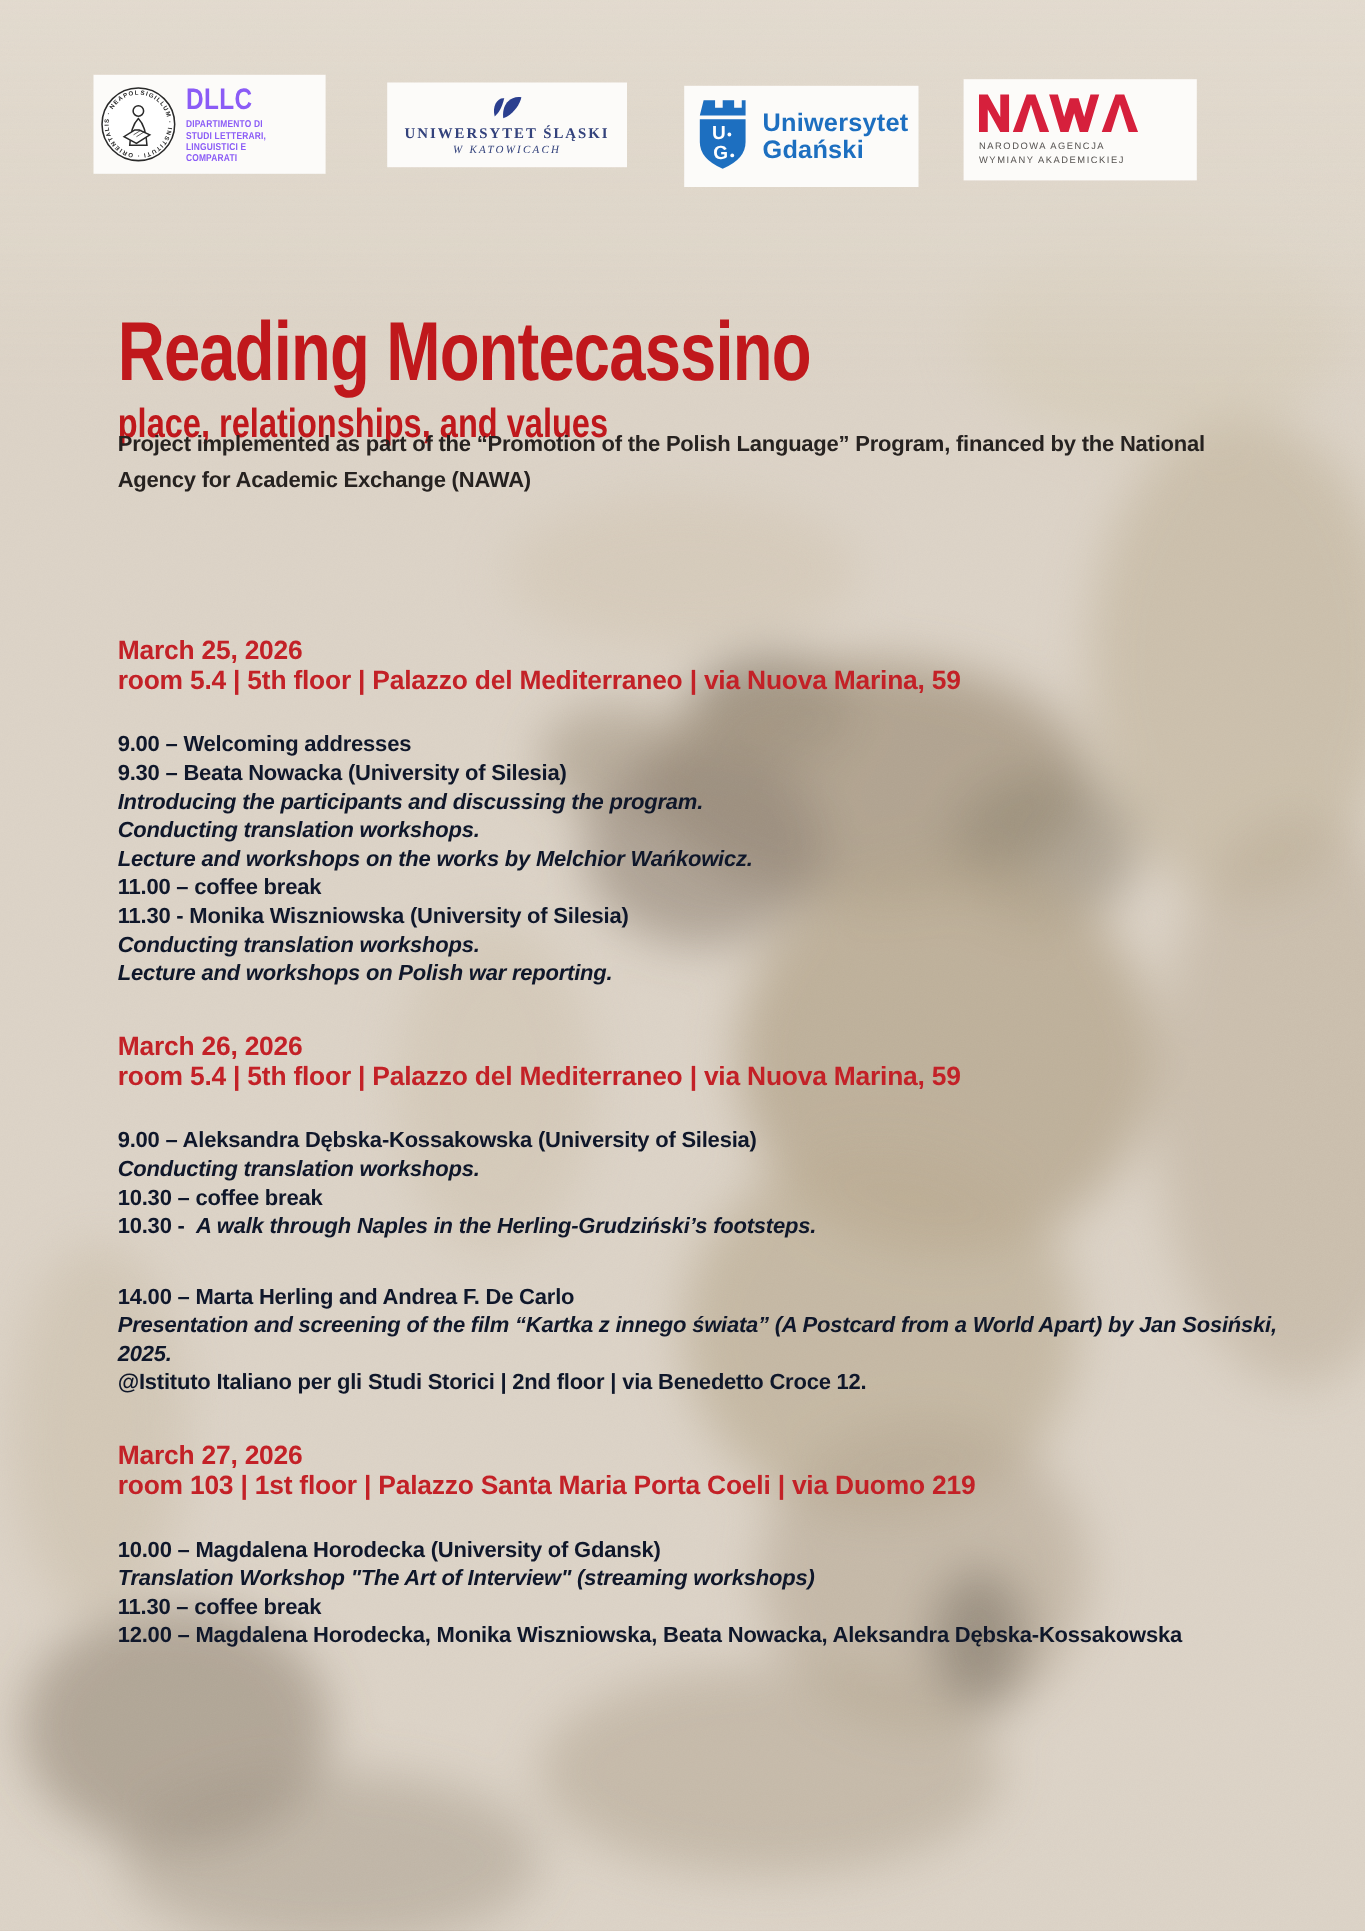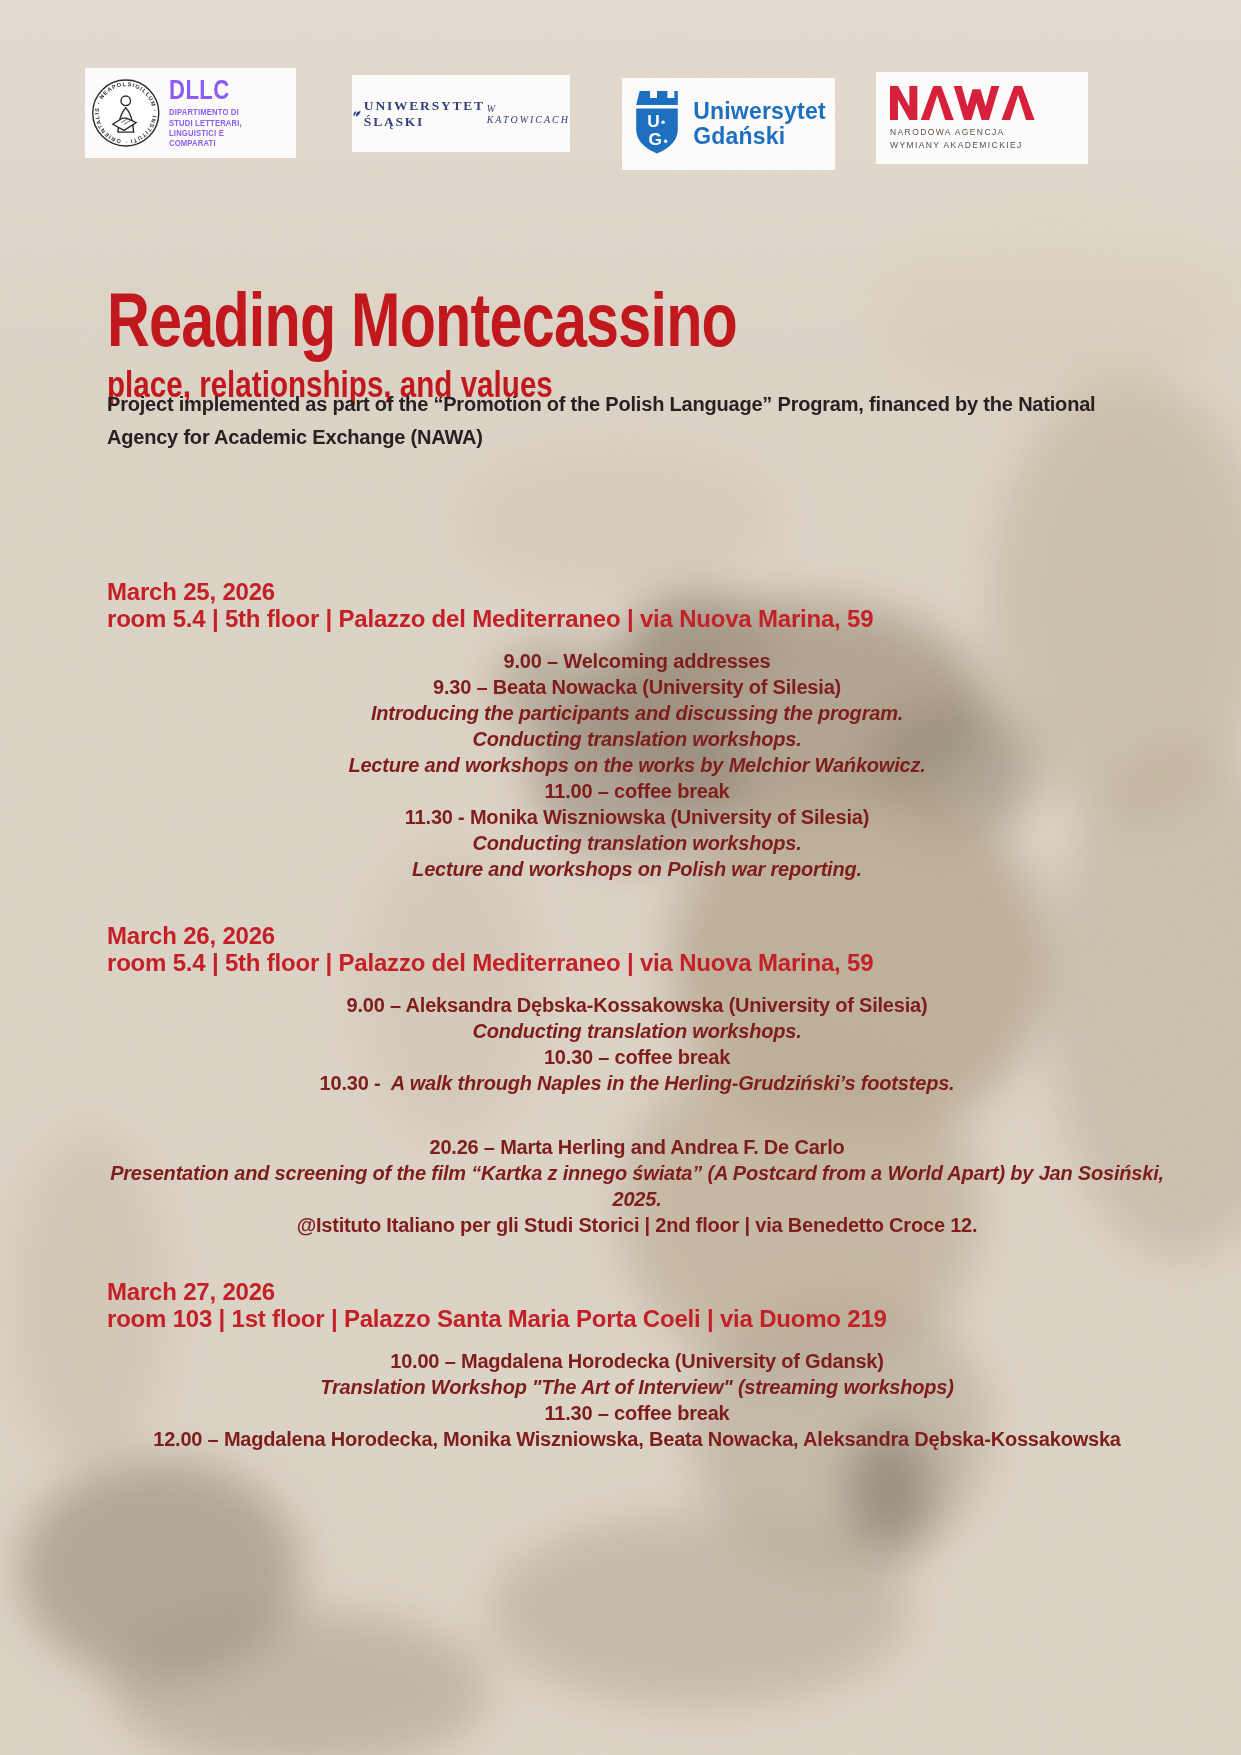--- a/index.html
+++ b/index.html
@@ -11,21 +11,21 @@
   }
   .bg{position:absolute;inset:0;z-index:0;}
   .content{position:absolute;inset:0;z-index:1;}
 
   
   .logo-box{position:absolute;background:#fcfbf9;display:flex;align-items:center;justify-content:center;}
   .logo-dllc{left:85px;top:68px;width:211px;height:90px;gap:8px;padding:0 6px;box-sizing:border-box;}
   .dllc-text{color:#8b5cf6;line-height:1;}
   .dllc-acronym{font-size:27px;font-weight:bold;letter-spacing:.5px;transform:scaleX(.82);transform-origin:left;}
   .dllc-lines{font-size:9px;font-weight:bold;margin-top:3px;transform:scaleX(.85);transform-origin:left;letter-spacing:.2px;line-height:1.15;}
-  .logo-us{left:352px;top:75px;width:218px;height:77px;flex-direction:row;gap:2px;}
+  .logo-us{left:352px;top:75px;width:218px;height:77px;flex-direction:column;gap:2px;}
   .us-glyph{height:26px;}
   .us-line1{font-family:"Liberation Serif",serif;font-size:13.5px;color:#33427c;letter-spacing:1.8px;font-weight:bold;}
   .us-line2{font-family:"Liberation Serif",serif;font-size:10px;color:#33427c;letter-spacing:2px;font-style:italic;}
   .logo-ug{left:622px;top:78px;width:213px;height:92px;gap:10px;}
   .ug-name{color:#1d6fc0;font-weight:bold;font-size:23px;line-height:1.08;letter-spacing:.2px;}
   .logo-nawa{left:876px;top:72px;width:212px;height:92px;flex-direction:column;align-items:flex-start;padding-left:14px;box-sizing:border-box;gap:5px;}
   .nawa-lines{font-size:8.5px;color:#555250;letter-spacing:1.4px;line-height:1.5;}
 
   
   .title{
@@ -40,21 +40,21 @@
   }
   .description{
     position:absolute;left:107px;top:388px;width:1010px;
     color:#262220;font-size:20px;font-weight:bold;line-height:33px;letter-spacing:-.2px;
   }
 
   
   .schedule{position:absolute;left:107px;top:578px;width:1060px;}
   .section{margin-bottom:40px;}
   .date,.venue{color:var(--section-red);font-size:24px;font-weight:bold;line-height:27px;letter-spacing:-.2px;white-space:nowrap;}
-  .items{margin-top:16px;color:#7f1d1d;font-size:20px;font-weight:bold;letter-spacing:-.2px;text-align:center;}
+  .items{margin-top:32px;color:#0f172a;font-size:20px;font-weight:bold;letter-spacing:-.2px;}
   .items .line{line-height:26px;}
   .items .spacer{height:38px;}
   .items .it{font-style:italic;}
   .items .time{font-style:normal;margin-right:5px;}
 </style>
 </head>
 <body>
 
 <div class="page" style="--title-red: #c0181c; --section-red: #c32127;">
 
@@ -185,21 +185,21 @@
 
   <div class="section">
     <div class="date">March 26, 2026</div>
     <div class="venue">room 5.4 | 5th floor | Palazzo del Mediterraneo | via Nuova Marina, 59</div>
     <div class="items">
             <div class="line"><span>9.00 – Aleksandra Dębska-Kossakowska (University of Silesia)</span></div>
             <div class="line"><span class="it">Conducting translation workshops.</span></div>
             <div class="line"><span>10.30 – coffee break</span></div>
             <div class="line"><span class="time">10.30 - </span><span class="it">A walk through Naples in the Herling-Grudziński’s footsteps.</span></div>
             <div class="spacer"></div>
-            <div class="line"><span>20.26 – Marta Herling and Andrea F. De Carlo</span></div>
+            <div class="line"><span>14.00 – Marta Herling and Andrea F. De Carlo</span></div>
             <div class="line"><span class="it">Presentation and screening of the film “Kartka z innego świata” (A Postcard from a World Apart) by Jan Sosiński, 2025.</span></div>
             <div class="line"><span>@Istituto Italiano per gli Studi Storici | 2nd floor | via Benedetto Croce 12.</span></div>
           </div>
   </div>
 
   <div class="section">
     <div class="date">March 27, 2026</div>
     <div class="venue">room 103 | 1st floor | Palazzo Santa Maria Porta Coeli | via Duomo 219</div>
     <div class="items">
             <div class="line"><span>10.00 – Magdalena Horodecka (University of Gdansk)</span></div>

